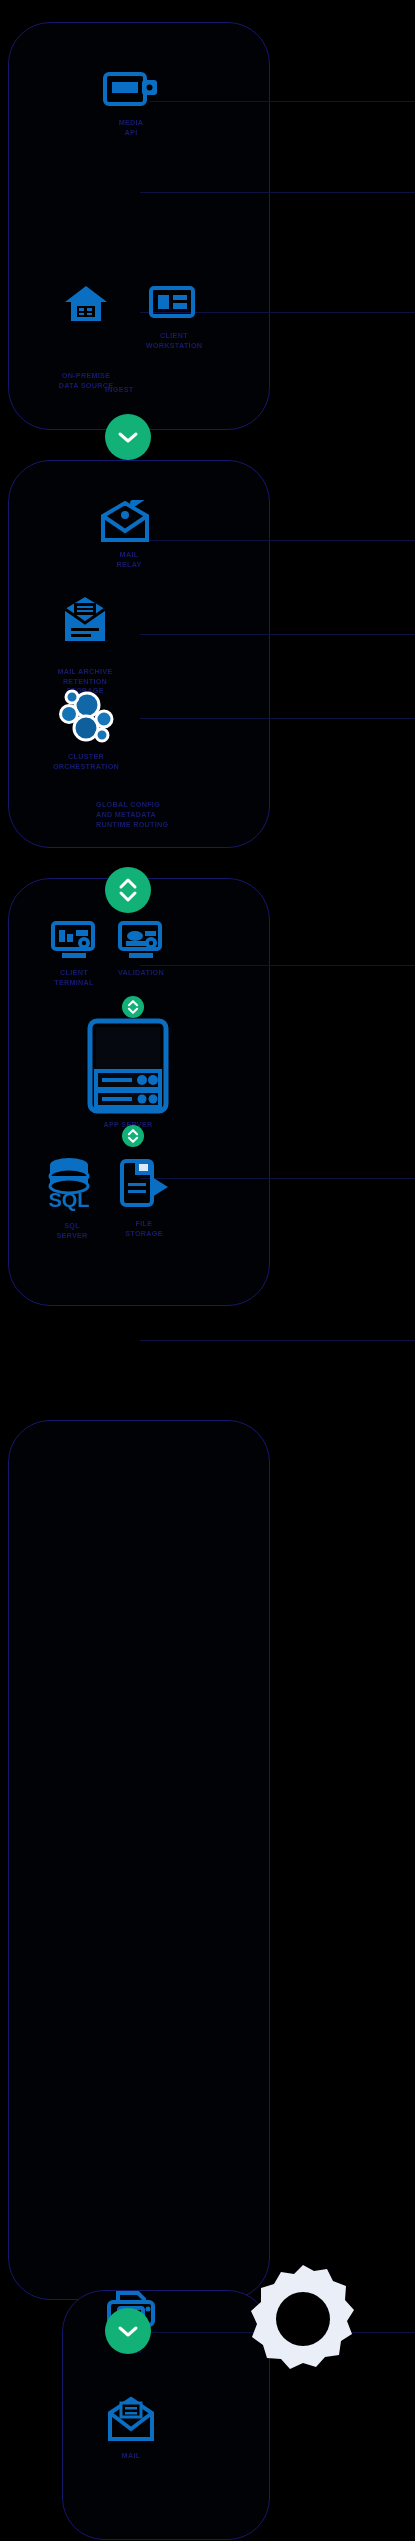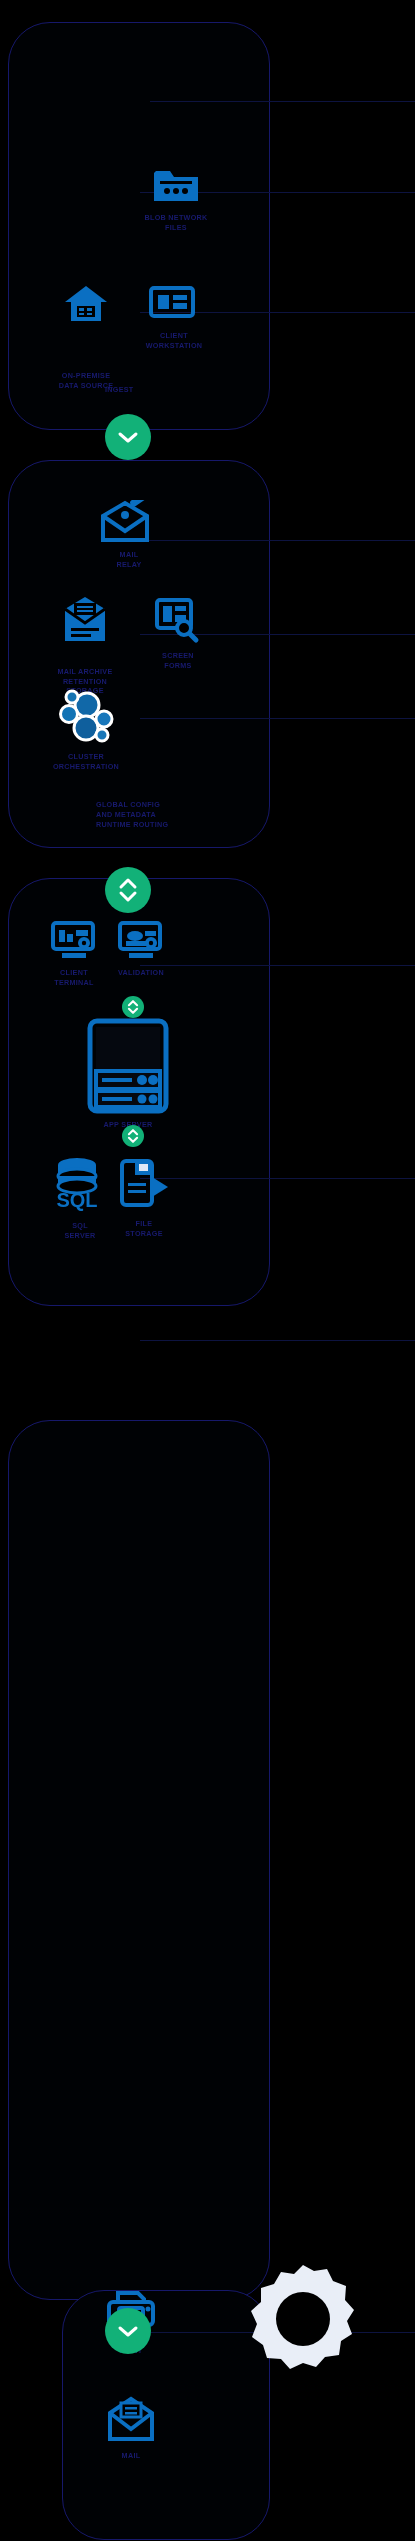--- a/index.html
+++ b/index.html
@@ -95,35 +95,34 @@
   <div class="rail" style="left:140px;top:192px;width:275px;"></div>
   <div class="rail" style="left:140px;top:312px;width:275px;"></div>
   <div class="rail" style="left:140px;top:540px;width:275px;"></div>
   <div class="rail" style="left:140px;top:634px;width:275px;"></div>
   <div class="rail" style="left:140px;top:718px;width:275px;"></div>
   <div class="rail" style="left:140px;top:965px;width:275px;"></div>
   <div class="rail" style="left:140px;top:1178px;width:275px;"></div>
   <div class="rail" style="left:140px;top:1340px;width:275px;"></div>
   <div class="rail" style="left:130px;top:2332px;width:285px;"></div>
 
-
-
-  <div class="node" style="left:130px;top:163px;">
-    <span class="glyph">
-      <svg width="50" height="44" viewBox="0 0 50 44" fill="none">
-        <path d="M3 10 L3 38 L47 38 L47 14 L23 14 L19 8 L5 8 Z" fill="#0a6fc2"></path>
-        <rect x="9" y="18" width="32" height="3" fill="#000"></rect>
-        <circle cx="16" cy="28" r="3" fill="#000"></circle>
-        <circle cx="25" cy="28" r="3" fill="#000"></circle>
-        <circle cx="34" cy="28" r="3" fill="#000"></circle>
-      </svg>
-    </span>
-    <span class="cap">BLOB NETWORK
-FILES</span>
-  </div>
+  <div class="node" style="left:85px;top:70px;">
+    <span class="glyph">
+      <svg width="56" height="42" viewBox="0 0 56 42" fill="none">
+        <rect x="2" y="4" width="40" height="30" rx="4" stroke="#0a6fc2" stroke-width="4"></rect>
+        <rect x="9" y="12" width="26" height="11" fill="#0a6fc2"></rect>
+        <rect x="39" y="10" width="15" height="15" rx="3" fill="#0a6fc2"></rect>
+        <circle cx="46.5" cy="17.5" r="3" fill="#000"></circle>
+      </svg>
+    </span>
+    <span class="cap">MEDIA
+API</span>
+  </div>
+
+
 
   <div class="node" style="left:40px;top:283px;gap:40px;">
     <span class="glyph">
       <svg width="46" height="42" viewBox="0 0 46 42" fill="none">
         <path d="M23 3 L44 19 L38 19 L38 38 L8 38 L8 19 L2 19 Z" fill="#0a6fc2"></path>
         <rect x="14" y="23" width="18" height="11" fill="#000"></rect>
         <rect x="16" y="25" width="5" height="3" fill="#0a6fc2"></rect>
         <rect x="24" y="25" width="5" height="3" fill="#0a6fc2"></rect>
         <rect x="16" y="30" width="5" height="2" fill="#0a6fc2"></rect>
         <rect x="24" y="30" width="5" height="2" fill="#0a6fc2"></rect>
@@ -177,34 +176,20 @@
         <rect x="16" y="15" width="16" height="2" fill="#0a6fc2"></rect>
         <rect x="10" y="33" width="28" height="3" fill="#000"></rect>
         <rect x="10" y="39" width="20" height="3" fill="#000"></rect>
       </svg>
     </span>
     <span class="cap">MAIL ARCHIVE
 RETENTION
 STORAGE</span>
   </div>
 
-  <div class="node" style="left:132px;top:597px;">
-    <span class="glyph">
-      <svg width="48" height="48" viewBox="0 0 48 48" fill="none">
-        <rect x="3" y="3" width="34" height="28" rx="3" stroke="#0a6fc2" stroke-width="4"></rect>
-        <rect x="9" y="9" width="9" height="16" fill="#0a6fc2"></rect>
-        <rect x="21" y="9" width="11" height="5" fill="#0a6fc2"></rect>
-        <rect x="21" y="18" width="11" height="7" fill="#0a6fc2"></rect>
-        <path d="M31 32 L42 43" stroke="#0a6fc2" stroke-width="5" stroke-linecap="round"></path>
-        <circle cx="30" cy="31" r="7" stroke="#0a6fc2" stroke-width="4" fill="#000"></circle>
-      </svg>
-    </span>
-    <span class="cap">SCREEN
-FORMS</span>
-  </div>
 
   <div class="node wide" style="left:27px;top:688px;justify-content:flex-end;">
     <span class="glyph">
       <svg width="62" height="58" viewBox="0 0 62 58" fill="none">
         <circle cx="32" cy="17" r="12" fill="#1168a8" stroke="#ffffff" stroke-width="3"></circle>
         <circle cx="31" cy="40" r="12" fill="#0f5f9d" stroke="#ffffff" stroke-width="3"></circle>
         <circle cx="14" cy="26" r="8.5" fill="#1273b5" stroke="#ffffff" stroke-width="3"></circle>
         <circle cx="49" cy="31" r="8" fill="#1877bb" stroke="#ffffff" stroke-width="3"></circle>
         <circle cx="17" cy="9" r="6" fill="#1673b2" stroke="#ffffff" stroke-width="3"></circle>
         <circle cx="47" cy="47" r="6" fill="#1876b8" stroke="#ffffff" stroke-width="3"></circle>
@@ -283,21 +268,21 @@
     <span class="cap">APP SERVER</span>
   </div>
 
   <div class="toggle small" style="left:122px;top:1125px;">
     <svg width="14" height="18" viewBox="0 0 24 30">
       <polyline points="5,12 12,5 19,12" fill="none" stroke="#ffffff" stroke-width="3.5" stroke-linecap="round" stroke-linejoin="round"></polyline>
       <polyline points="5,18 12,25 19,18" fill="none" stroke="#ffffff" stroke-width="3.5" stroke-linecap="round" stroke-linejoin="round"></polyline>
     </svg>
   </div>
 
-  <div class="node" style="left:34px;top:1155px;text-align:center;">
+  <div class="node" style="left:26px;top:1155px;text-align:center;">
     <span class="glyph">
       <svg width="52" height="60" viewBox="0 0 52 60" fill="none">
         <ellipse cx="23" cy="10" rx="19" ry="7" fill="#0a6fc2"></ellipse>
         <rect x="4" y="10" width="38" height="11" fill="#0a6fc2"></rect>
         <ellipse cx="23" cy="21" rx="19" ry="7" fill="#000"></ellipse>
         <ellipse cx="23" cy="21" rx="19" ry="7" fill="none" stroke="#0a6fc2" stroke-width="3"></ellipse>
         <rect x="4" y="21" width="38" height="10" fill="#0a6fc2"></rect>
         <ellipse cx="23" cy="31" rx="19" ry="7" fill="#000" stroke="#0a6fc2" stroke-width="3"></ellipse>
         <text x="23" y="52" font-family="Liberation Sans, sans-serif" font-size="20" font-weight="bold" fill="#0a6fc2" text-anchor="middle">SQL</text>
       </svg>

